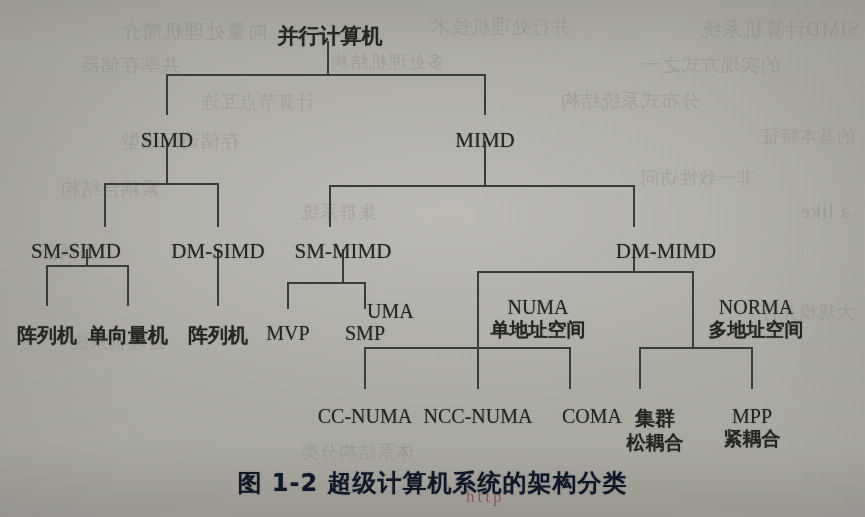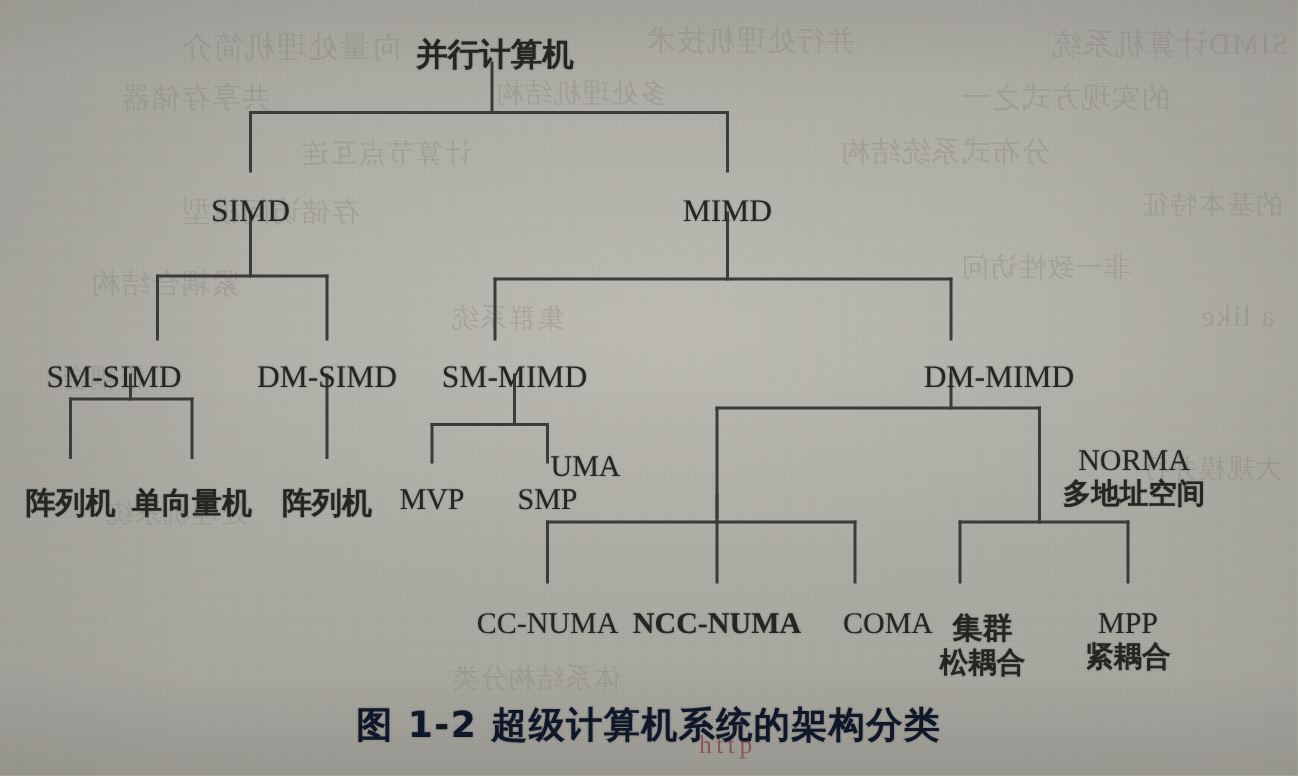--- a/index.html
+++ b/index.html
@@ -165,28 +165,32 @@
     </div>
     <div class="node n-l3 han" style="left: 218px; top: 322px;">
       <div>阵列机</div>
     </div>
     <div class="node n-l3 lat" style="left: 288px; top: 322px;">
       <div>MVP</div>
     </div>
     <div class="node n-l3 lat" style="left: 365px; top: 322px;">
       <div>SMP</div>
     </div>
+    <div class="node n-l3 lat" style="left: 538px; top: 296px;">
+      <div>NUMA</div>
+      <div class="n-sub han">单地址空间</div>
+    </div>
     <div class="node n-l3 lat" style="left: 756px; top: 296px;">
       <div>NORMA</div>
       <div class="n-sub han">多地址空间</div>
     </div>
     <div class="node n-l4 lat" style="left: 365px; top: 405px; font-family: Liberation Serif, serif;">
       <div>CC-NUMA</div>
     </div>
-    <div class="node n-l4 lat" style="left: 478px; top: 405px; font-weight: bold;">
+    <div class="node n-l4 lat" style="left: 478px; top: 405px;">
       <div>NCC-NUMA</div>
     </div>
     <div class="node n-l4 lat" style="left: 548px; top: 405px; margin-left: 44px;">
       <div>COMA</div>
     </div>
     <div class="node n-l4 han" style="left: 655px; top: 405px;">
       <div>集群</div>
       <div class="n-sub han">松耦合</div>
     </div>
     <div class="node n-l4 lat" style="left: 752px; top: 405px;">

